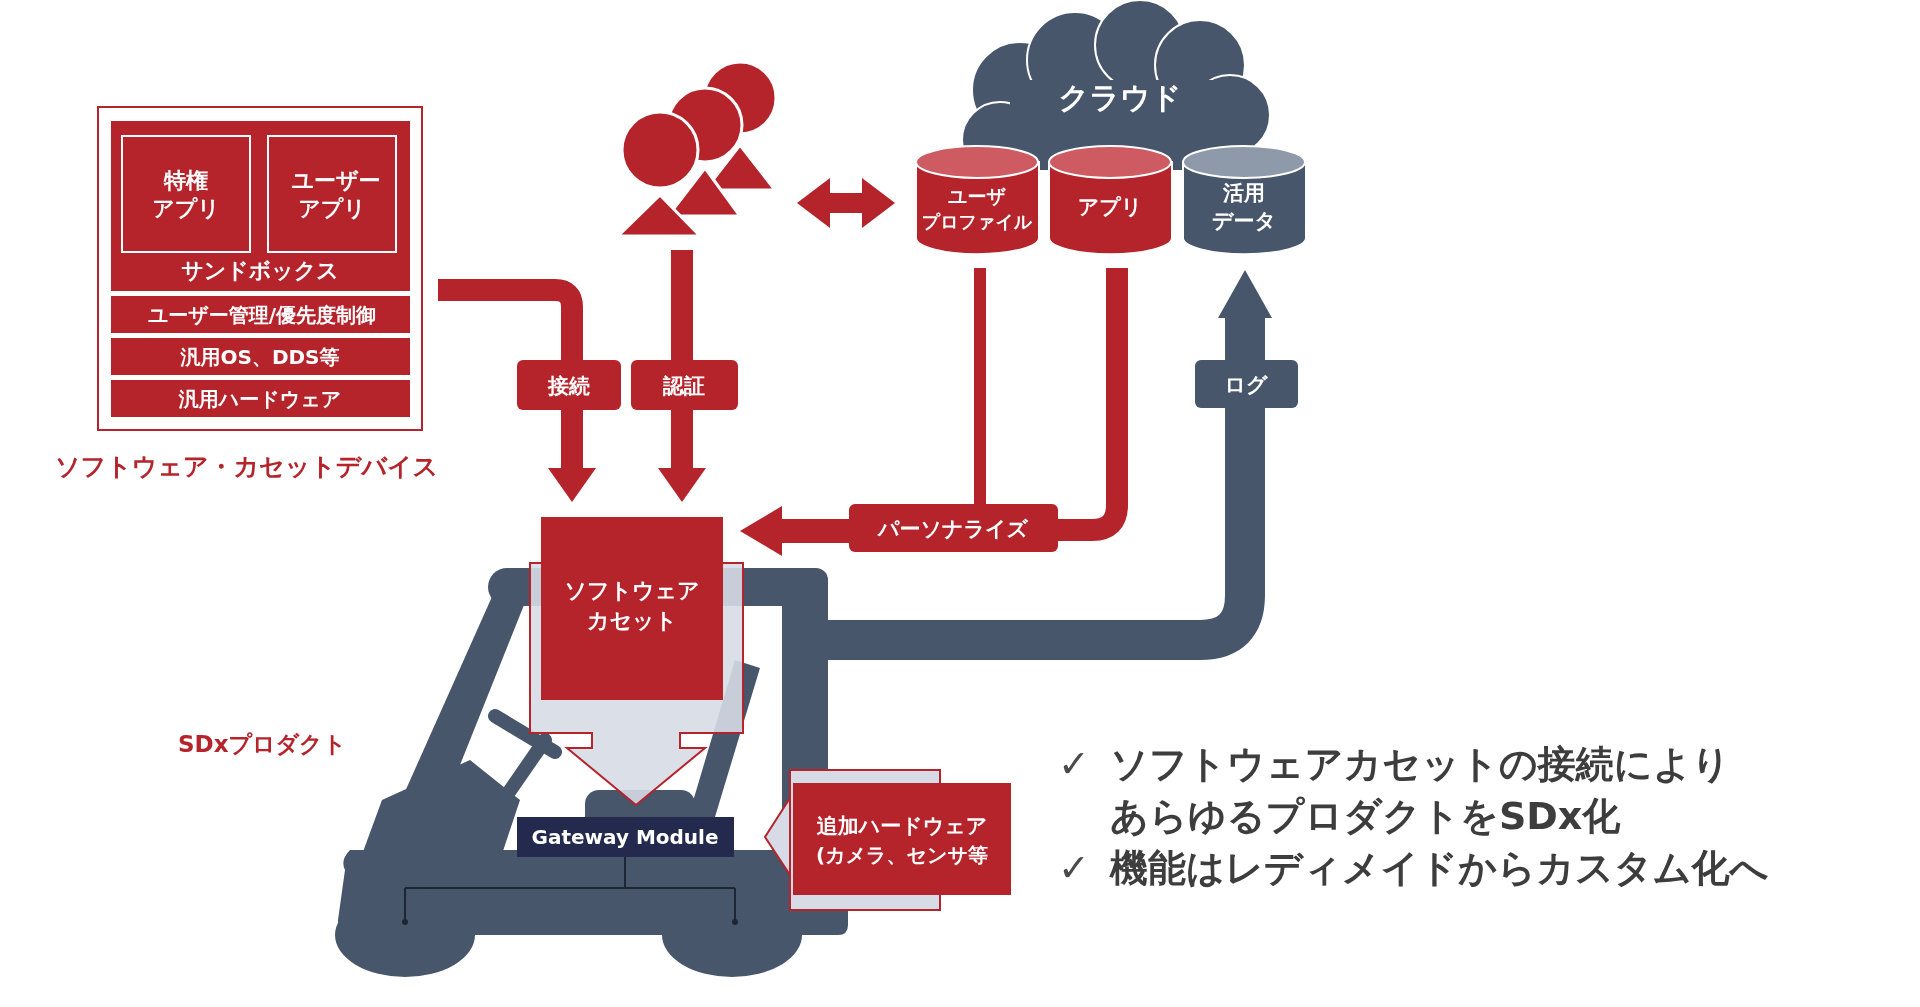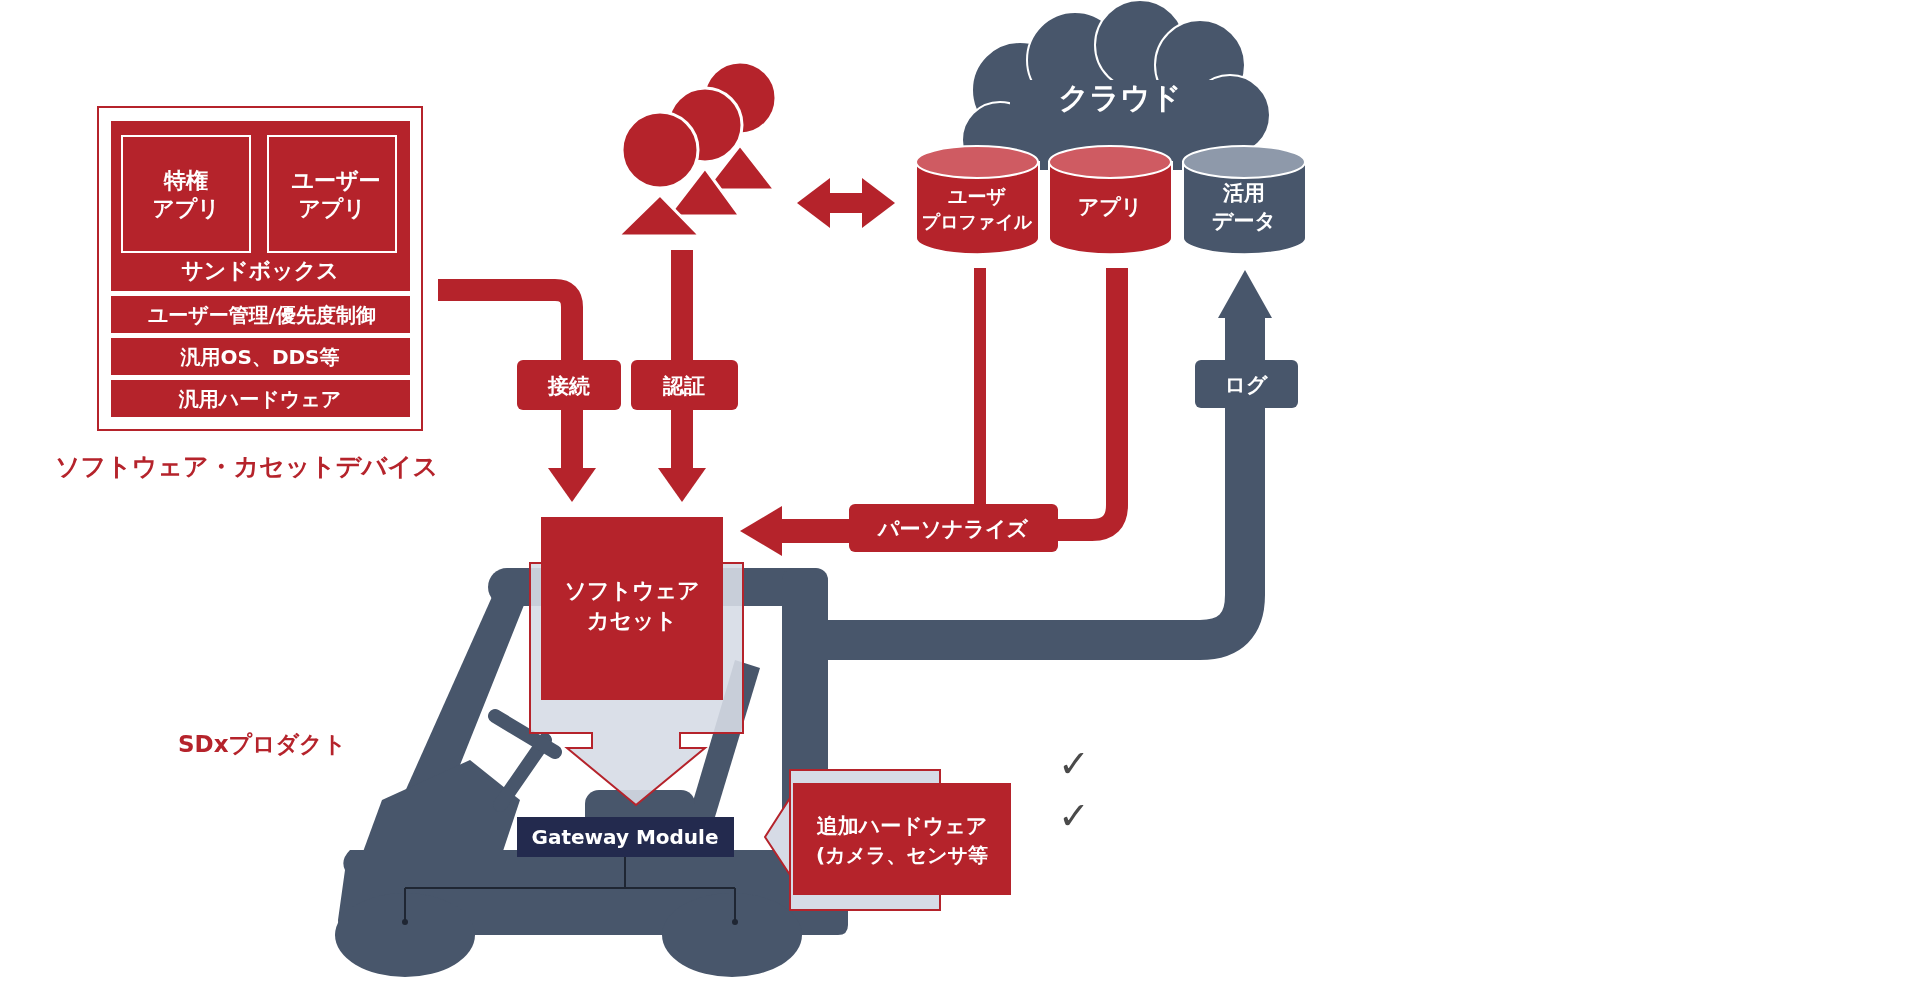--- a/index.html
+++ b/index.html
@@ -153,19 +153,24 @@
   <path d="M1117,268 L1117,505 Q1117,530 1092,530 L1055,530" fill="none" stroke="#b5232b" stroke-width="22"></path>
   <rect x="780" y="519" width="75" height="24" fill="#b5232b"></rect>
   <polygon points="740,531 782,506 782,556" fill="#b5232b"></polygon>
   <rect x="849" y="504" width="209" height="48" rx="6" fill="#b5232b"></rect>
   <text class="wtxt" x="953" y="536" font-size="21" text-anchor="middle">パーソナライズ</text>
 </svg>
 
 <div class="bullets">
   <div class="bullet">
     <span class="check">✓</span>
+    <div class="lines">
+      <div>ソフトウェアカセットの接続により</div>
+      <div>あらゆるプロダクトをSDx化</div>
+    </div>
   </div>
   <div class="bullet">
     <span class="check">✓</span>
     <div class="lines">
+      <div>機能はレディメイドからカスタム化へ</div>
     </div>
   </div>
 </div>
 
 </body></html>

